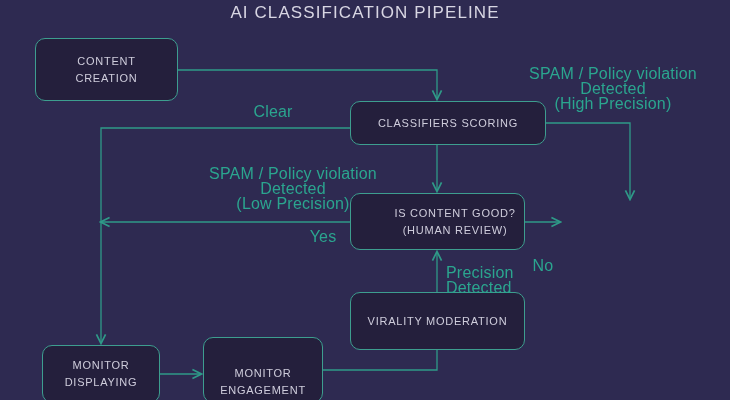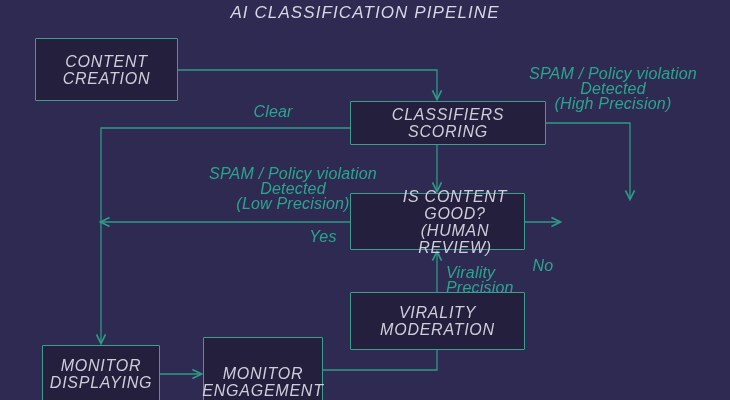--- a/index.html
+++ b/index.html
@@ -10,21 +10,20 @@
     width: 730px;
     height: 400px;
     background: #2e2a51;
     font-family: "Liberation Sans", sans-serif;
     overflow: hidden;
   }
   #stage {
     position: relative;
     width: 730px;
     height: 400px;
-    font-style: italic;
   }
   #edges {
     position: absolute;
     left: 0;
     top: 0;
     width: 730px;
     height: 400px;
     pointer-events: none;
   }
   .title {
@@ -35,27 +34,27 @@
     text-align: center;
     color: #d8d6e3;
     font-size: 17px;
     letter-spacing: 1.1px;
   }
   .node {
     position: absolute;
     box-sizing: border-box;
     background: #241f3c;
     border: 1.3px solid #3d9e8f;
-    border-radius: 1px;
+    border-radius: 10px;
     color: #cfcddc;
     display: flex;
     align-items: center;
     justify-content: center;
     text-align: center;
-    font-size: 16px;
+    font-size: 11px;
     letter-spacing: 0.75px;
     line-height: 17px;
   }
   .node span { display: block; }
   .elabel {
     position: absolute;
     color: #2ba58f;
     font-size: 16px;
     line-height: 15px;
     text-align: center;
@@ -115,15 +114,15 @@
 
   <div class="elabel" style="left: 516px; top: 66px; width: 194px; white-space: pre-line;">SPAM / Policy violation
 Detected
 (High Precision)</div>
   <div class="elabel" style="left: 237px; top: 104px; width: 72px; white-space: pre-line;">Clear</div>
   <div class="elabel" style="left: 196px; top: 166px; width: 194px; white-space: pre-line;">SPAM / Policy violation
 Detected
 (Low Precision)</div>
   <div class="elabel" style="left: 304px; top: 229px; width: 38px; white-space: pre-line;">Yes</div>
   <div class="elabel" style="left: 528px; top: 230px; width: 30px; white-space: pre-line; margin-top: 28px;">No</div>
-  <div class="elabel" style="left: 446px; top: 265px; width: 120px; text-align: left; white-space: pre-line;">Virality Precision</div>
+  <div class="elabel" style="left: 446px; top: 265px; width: 120px; text-align: left; white-space: pre-line;">Precision Detected</div>
 
 </div>
 
 </body></html>

